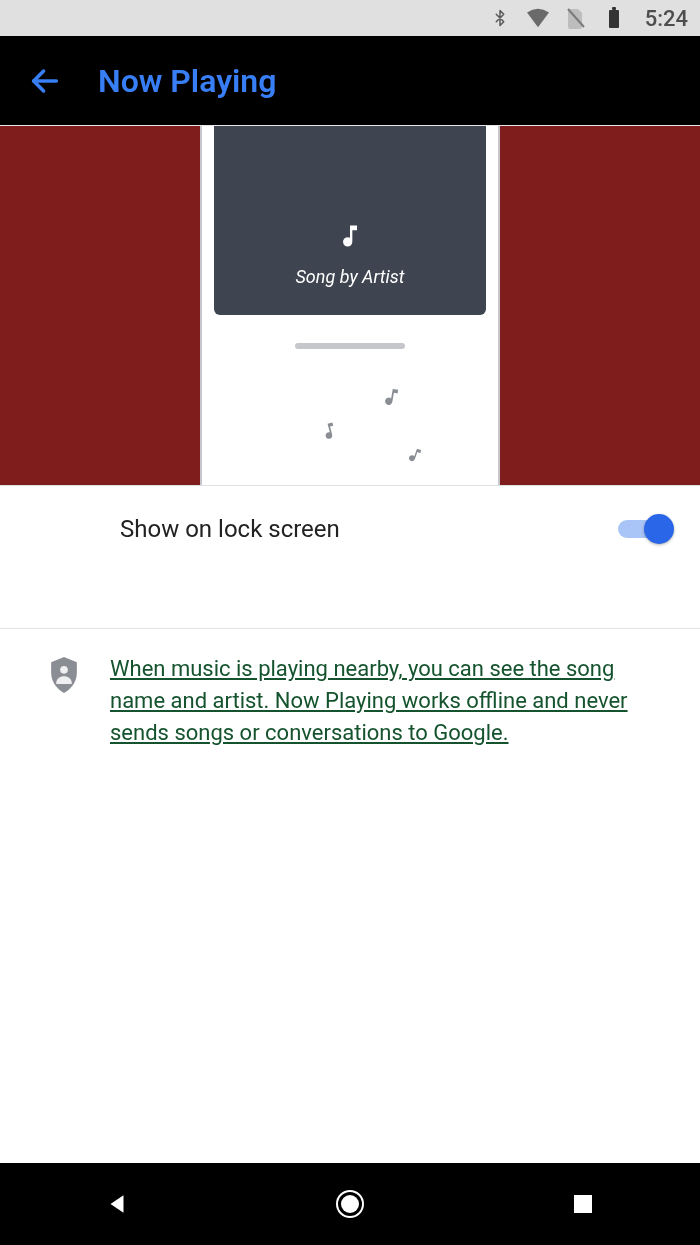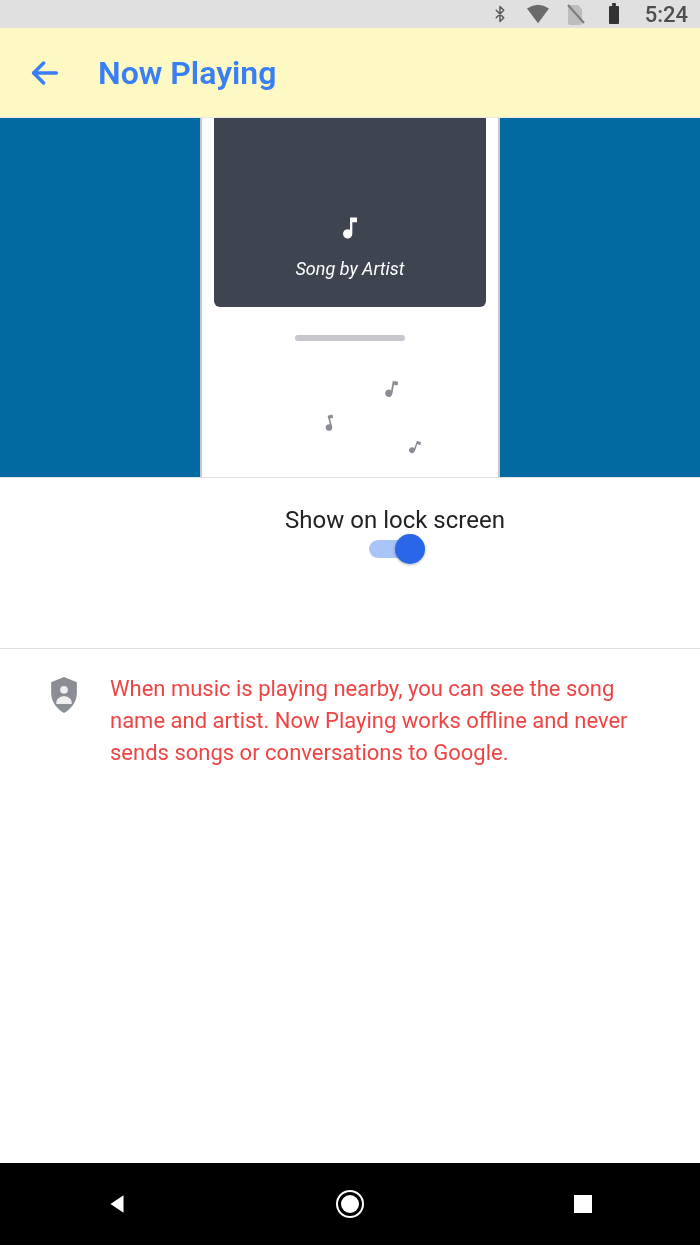--- a/index.html
+++ b/index.html
@@ -1,35 +1,35 @@
 <!DOCTYPE html>
 <html><head>
 <meta charset="utf-8">
 <style>
   * { box-sizing: border-box; margin: 0; padding: 0; }
   html, body { width: 700px; height: 1245px; font-family: Roboto, "Helvetica Neue", Arial, sans-serif; background: #ffffff; overflow: hidden; }
 
   
   .status-bar {
-    height: 28px;
+    height: 36px;
     background: #e0e0e0;
     display: flex;
     align-items: center;
     justify-content: flex-end;
     padding: 0 12px;
     gap: 16px;
     color: #4d4d4d;
   }
   .status-bar .clock { font-size: 22px; font-weight: 500; margin-left: 4px; }
   .stat-icon { width: 22px; height: 22px; display: inline-flex; align-items: center; justify-content: center; }
 
   
   .app-bar {
     height: 90px;
-    background: #fef9c3;
+    background: #000000;
     display: flex;
     align-items: center;
     padding: 0 20px;
     border-bottom: 1px solid #e7e7ea;
     box-shadow: 0 2px 3px rgba(0,0,0,0.06);
   }
   .app-bar .back {
     width: 50px; height: 50px;
     display: flex; align-items: center; justify-content: center;
     color: #387ef5;
@@ -37,21 +37,21 @@
   }
   .app-bar .title {
     color: #387ef5;
     font-size: 32px;
     font-weight: 600;
   }
 
   
   .hero {
     height: 360px;
-    background: #0369a1;
+    background: #7f1d1d;
     border-bottom: 1px solid #e0e0e2;
     position: relative;
     overflow: hidden;
   }
   .phone-frame {
     position: absolute;
     top: -40px;
     left: 50%;
     transform: translateX(-50%);
     width: 300px;
@@ -99,21 +99,20 @@
   .float-note.n2 { left: 320px; top: 295px; transform: rotate(-15deg); }
   .float-note.n3 { left: 405px; top: 320px; transform: rotate(20deg); }
 
   
   .settings { background: #ffffff; }
   .row {
     display: flex;
     align-items: center;
     padding: 28px 30px 28px 120px;
     position: relative;
-    flex-direction: column;
   }
   .row .primary { font-size: 24px; color: #222; }
   .row .secondary { font-size: 20px; color: #7a7e87; margin-top: 6px; }
   .row .col { display: flex; flex-direction: column; flex: 1; }
   .divider { height: 1px; background: #e2e2e4; }
 
   
   .toggle {
     width: 52px; height: 30px; position: relative;
   }
@@ -128,21 +127,21 @@
   }
 
   
   .info-row {
     display: flex;
     padding: 24px 30px 24px 48px;
     gap: 30px;
     align-items: flex-start;
   }
   .info-icon { color: #8a8d94; flex-shrink: 0; margin-top: 4px; }
-  .info-text { font-size: 22px; line-height: 1.45; color: #ef4444; max-width: 520px; }
+  .info-text { font-size: 22px; line-height: 1.45; color: #14532d; max-width: 520px; text-decoration: underline; }
 
   
   .nav-bar {
     position: absolute;
     bottom: 0; left: 0; right: 0;
     height: 82px;
     background: #000000;
     display: flex;
     align-items: center;
     justify-content: space-around;

